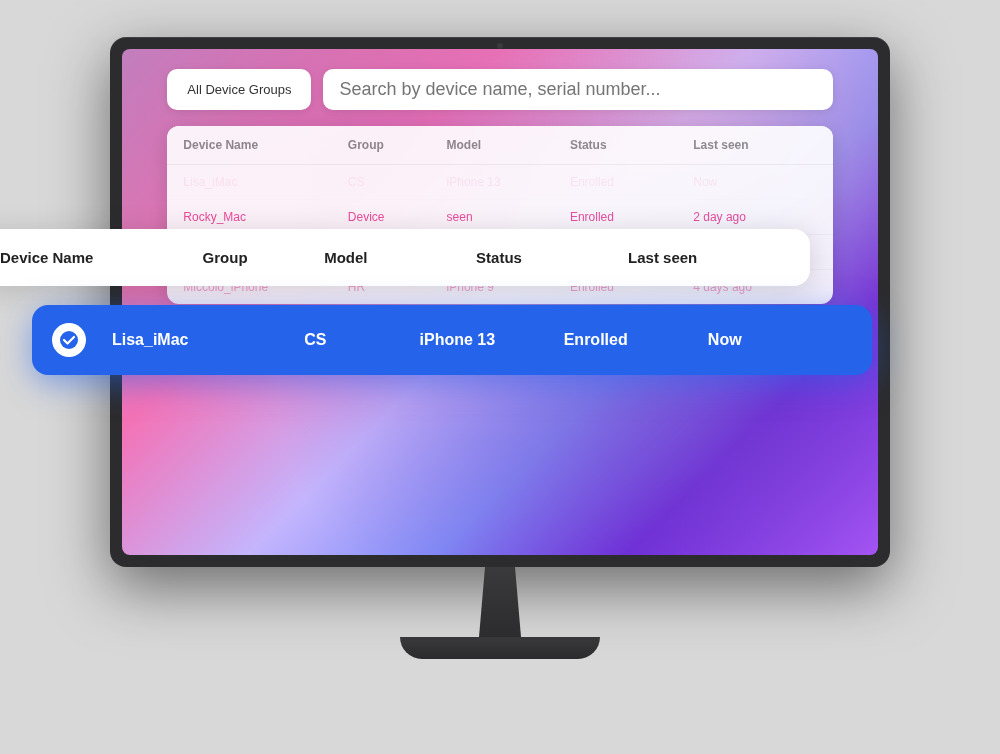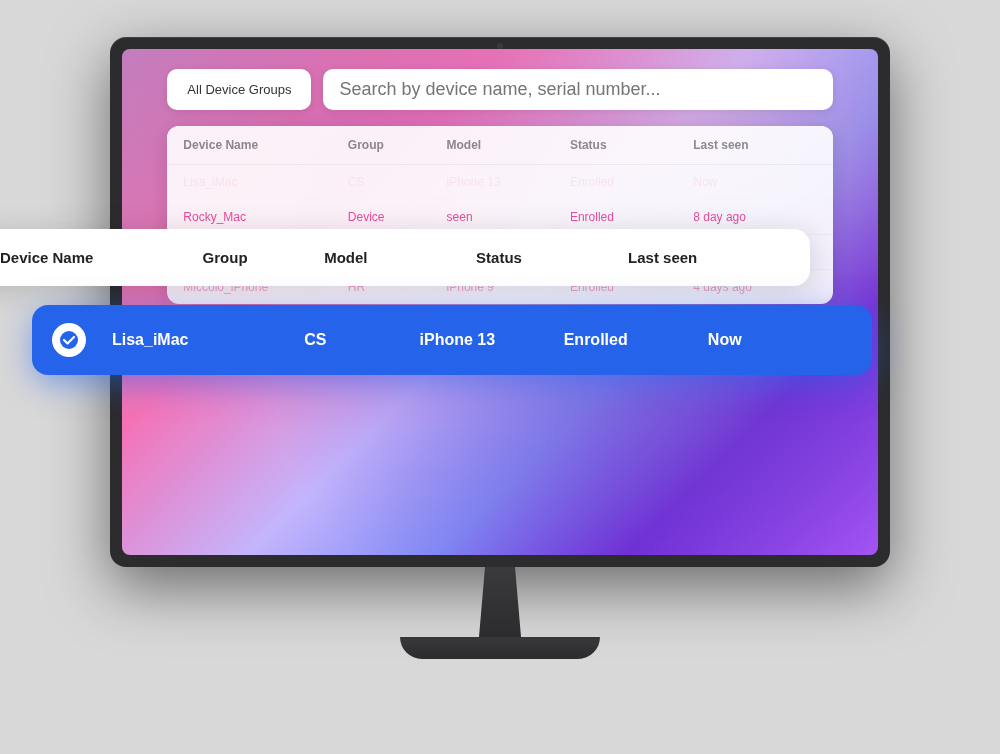--- a/index.html
+++ b/index.html
@@ -296,21 +296,21 @@
               <span class="table-cell">iPhone 13</span>
               <span class="table-cell">Enrolled</span>
               <span class="table-cell">Now</span>
             </div>
 
             <div class="table-row">
               <span class="table-cell">Rocky_Mac</span>
               <span class="table-cell">Device</span>
               <span class="table-cell">seen</span>
               <span class="table-cell">Enrolled</span>
-              <span class="table-cell">8 day ago</span>
+              <span class="table-cell">2 day ago</span>
             </div>
 
             <div class="table-row">
               <span class="table-cell">Lisa_ iPhone</span>
               <span class="table-cell">CS</span>
               <span class="table-cell">iPhone 12</span>
               <span class="table-cell">Enrolled</span>
               <span class="table-cell">1 hour ago</span>
             </div>
 

